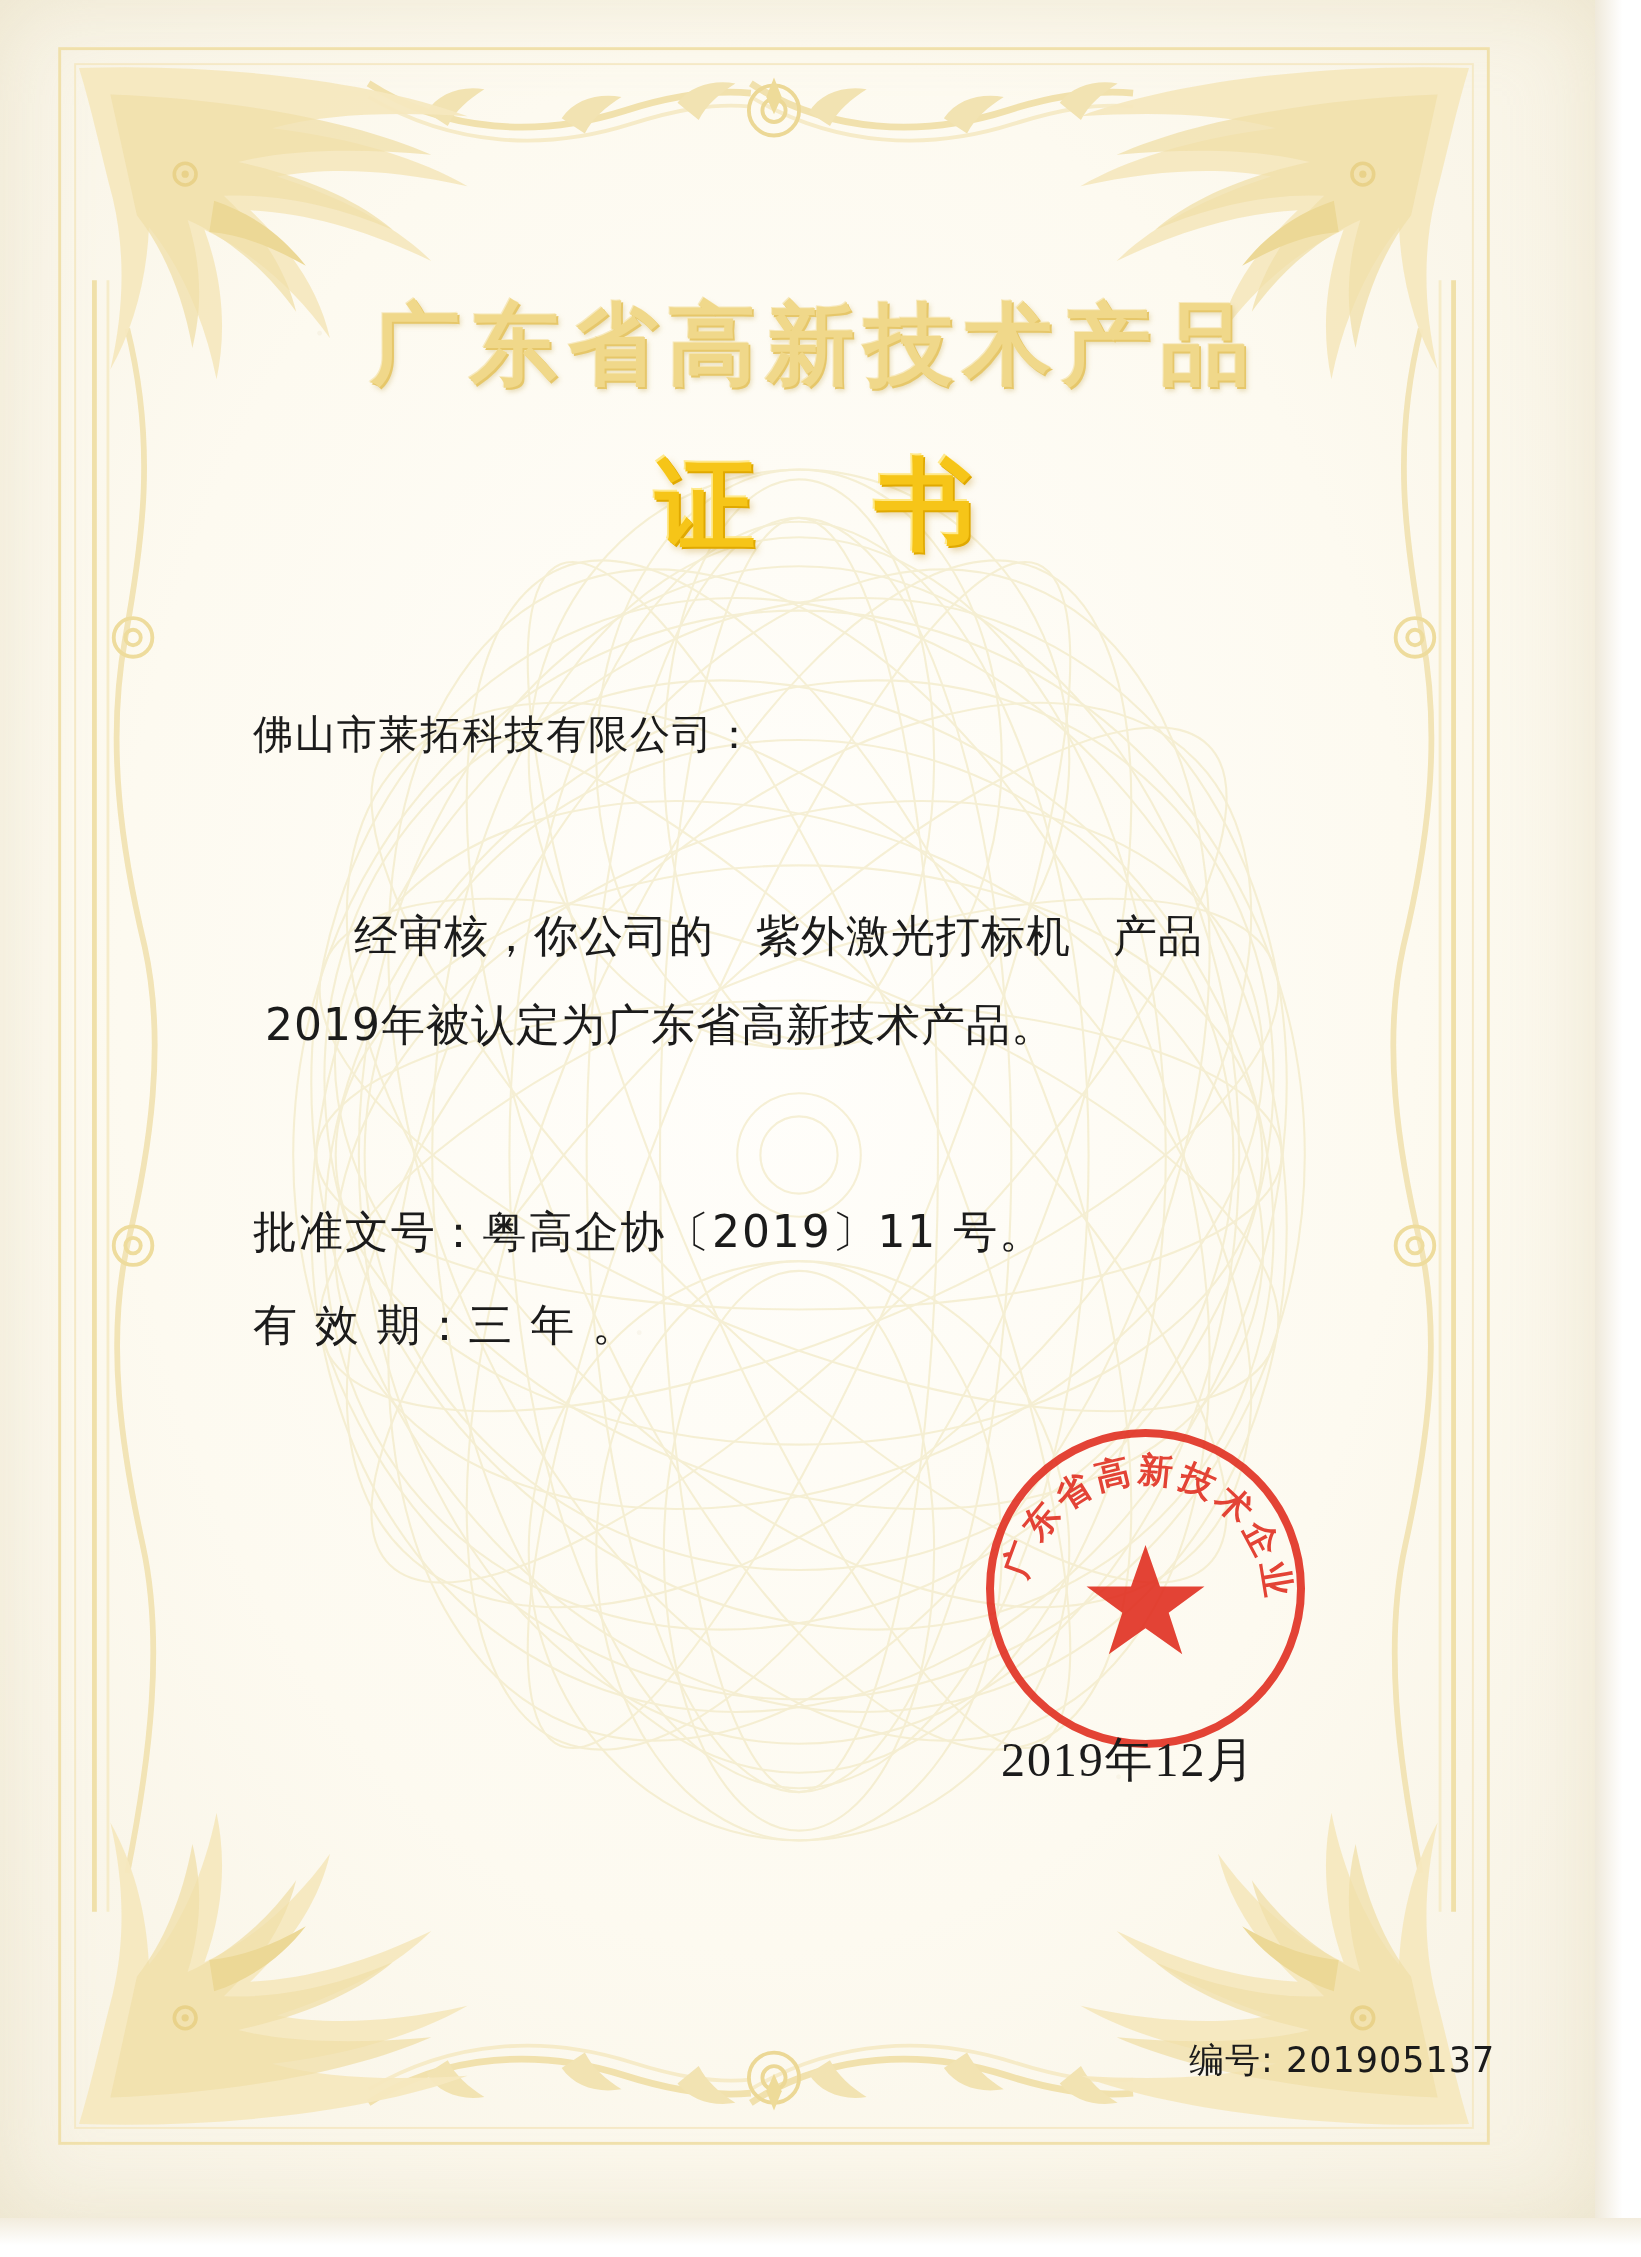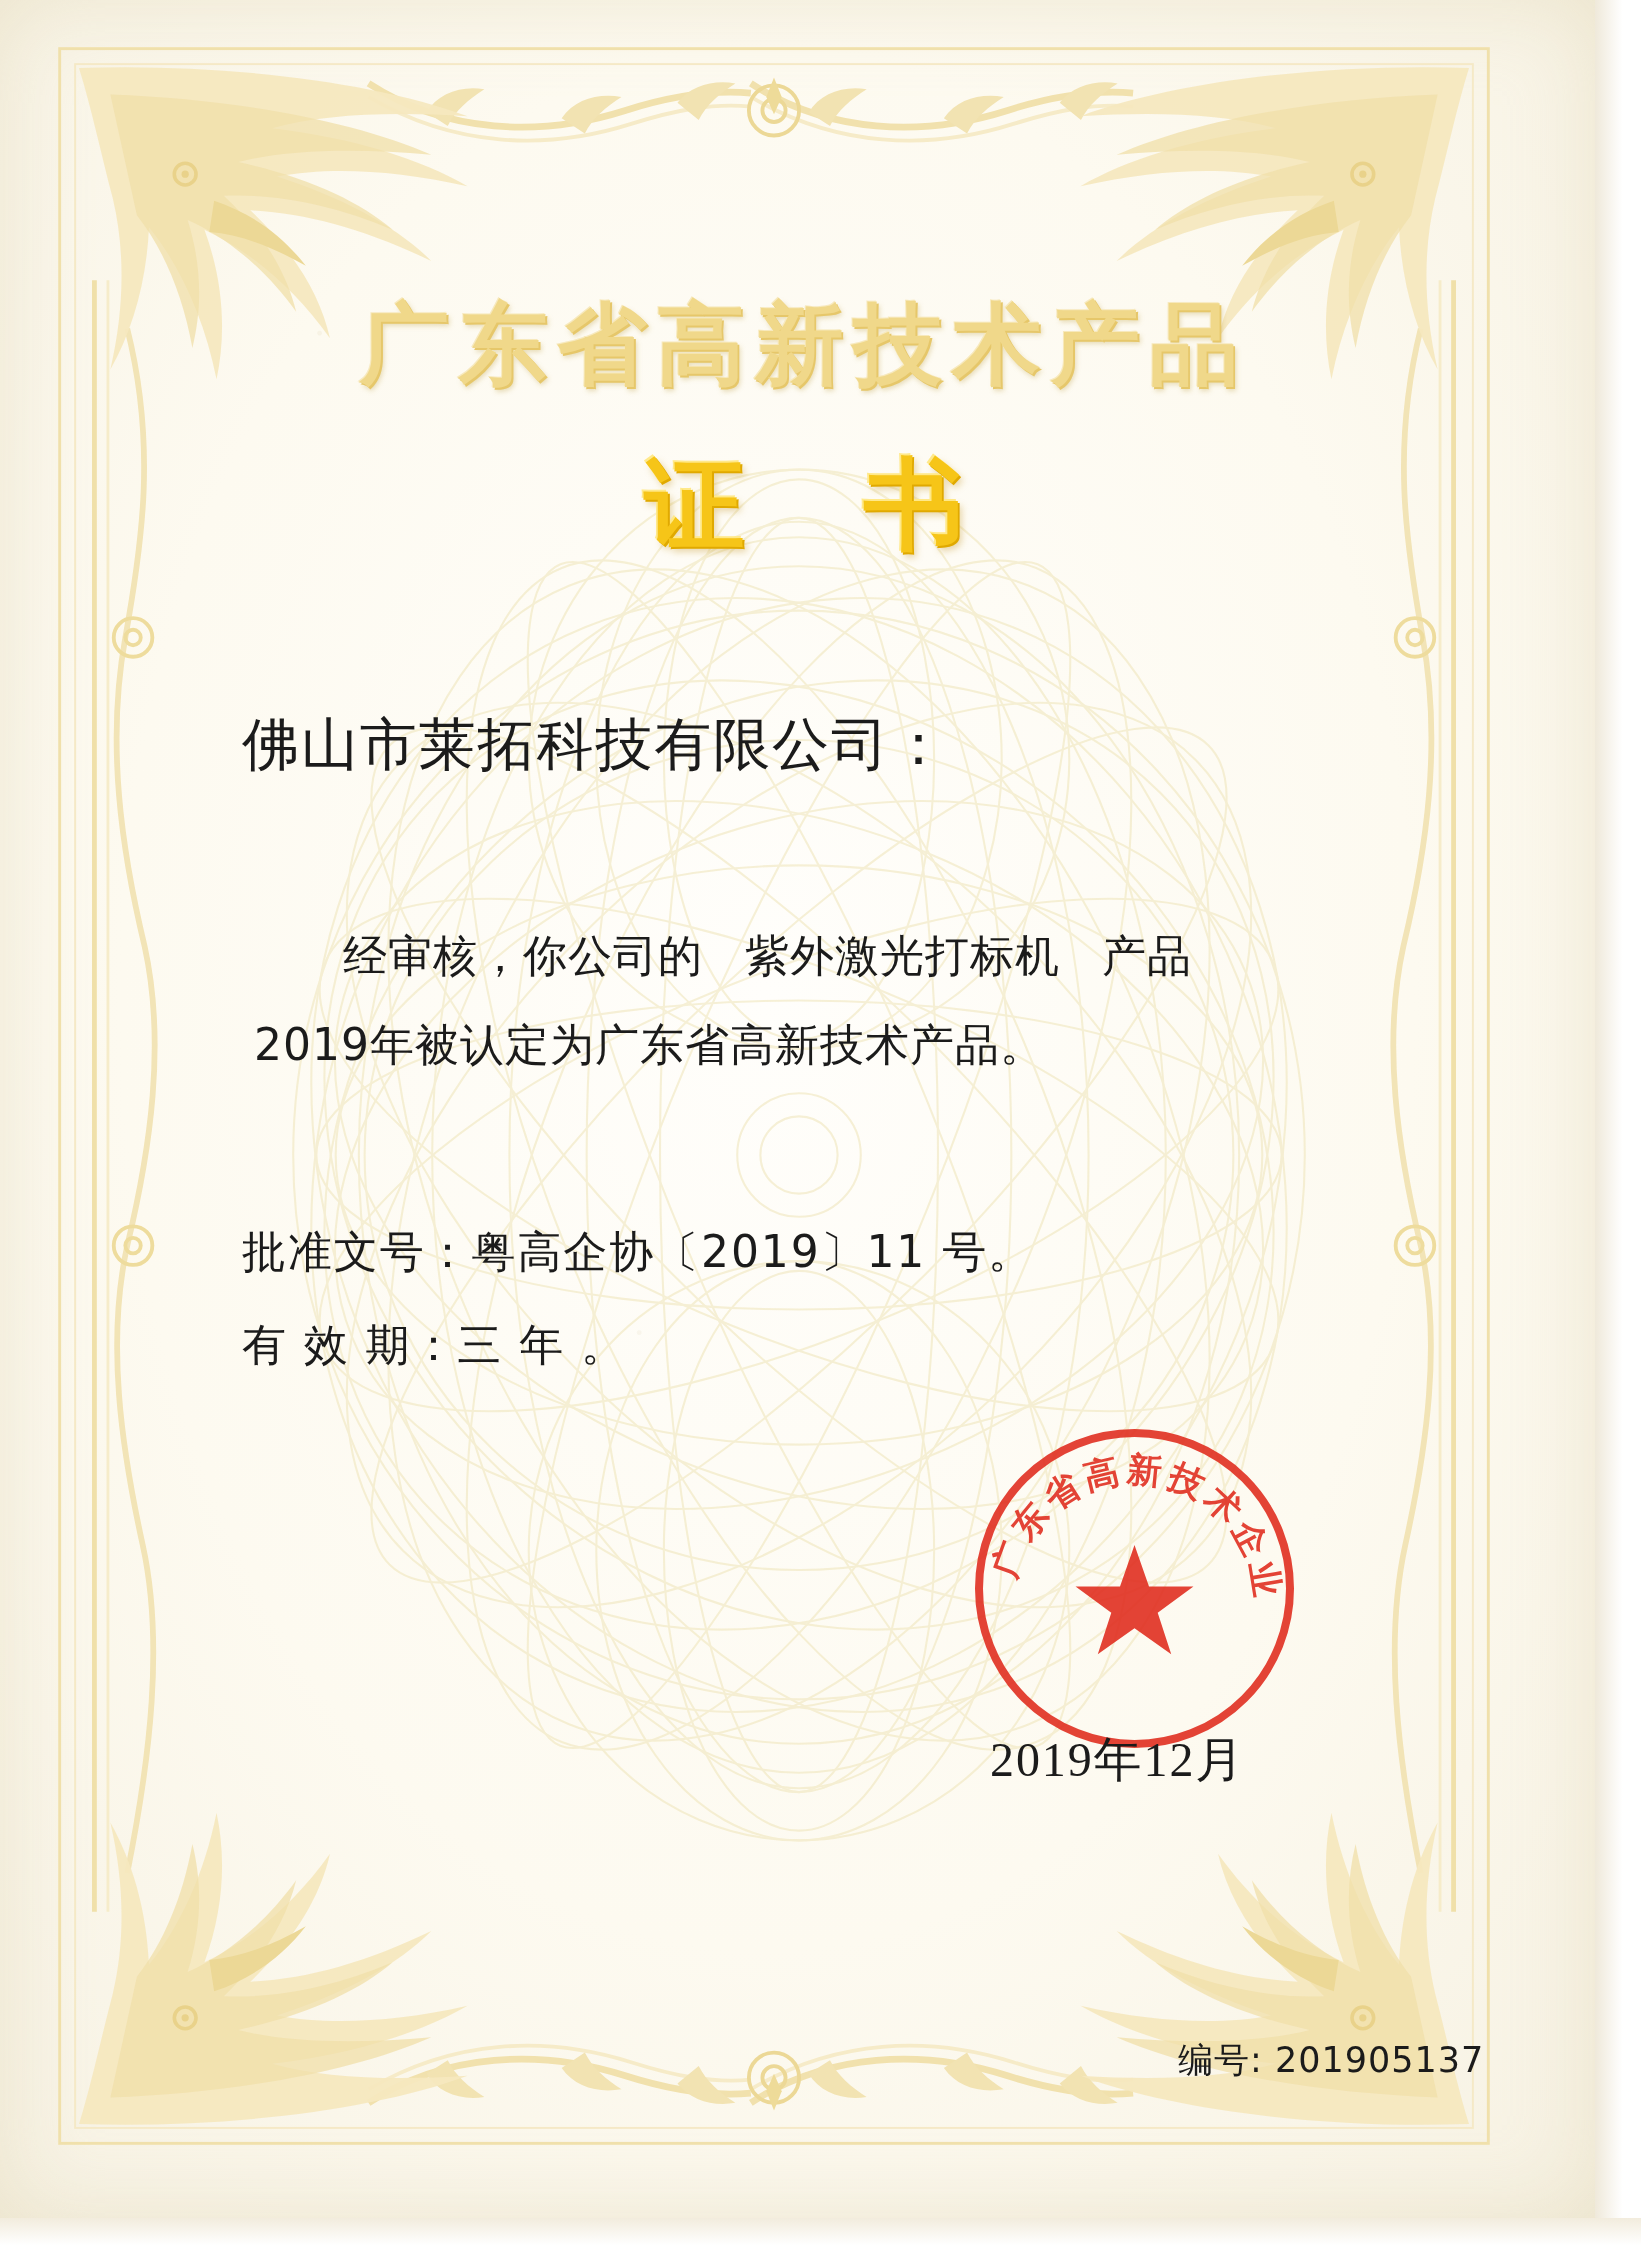--- a/index.html
+++ b/index.html
@@ -68,21 +68,21 @@
     left: 50px;
     top: 39px;
     width: 1448px;
     height: 2114px;
     pointer-events: none;
   }
 
   
   .content {
     position: absolute;
-    left: 5px;
+    left: 16px;
     top: 0;
     width: 1598px;
     height: 2221px;
   }
 
   .title-main {
     position: absolute;
     left: 0;
     top: 285px;
     width: 1598px;
@@ -121,21 +121,21 @@
   .body-text {
     position: absolute;
     left: 237px;
     top: 710px;
     width: 1139px;
     color: #1b1b1b;
     font-family: "DejaVu Sans", "Liberation Sans", sans-serif;
   }
 
   .addressee {
-    font-size: 57px;
+    font-size: 40px;
     line-height: 1.2;
     letter-spacing: 1.9px;
     white-space: nowrap;
   }
 
   .para {
     margin-top: 133px;
     font-size: 44px;
     line-height: 89px;
     letter-spacing: 1px;

